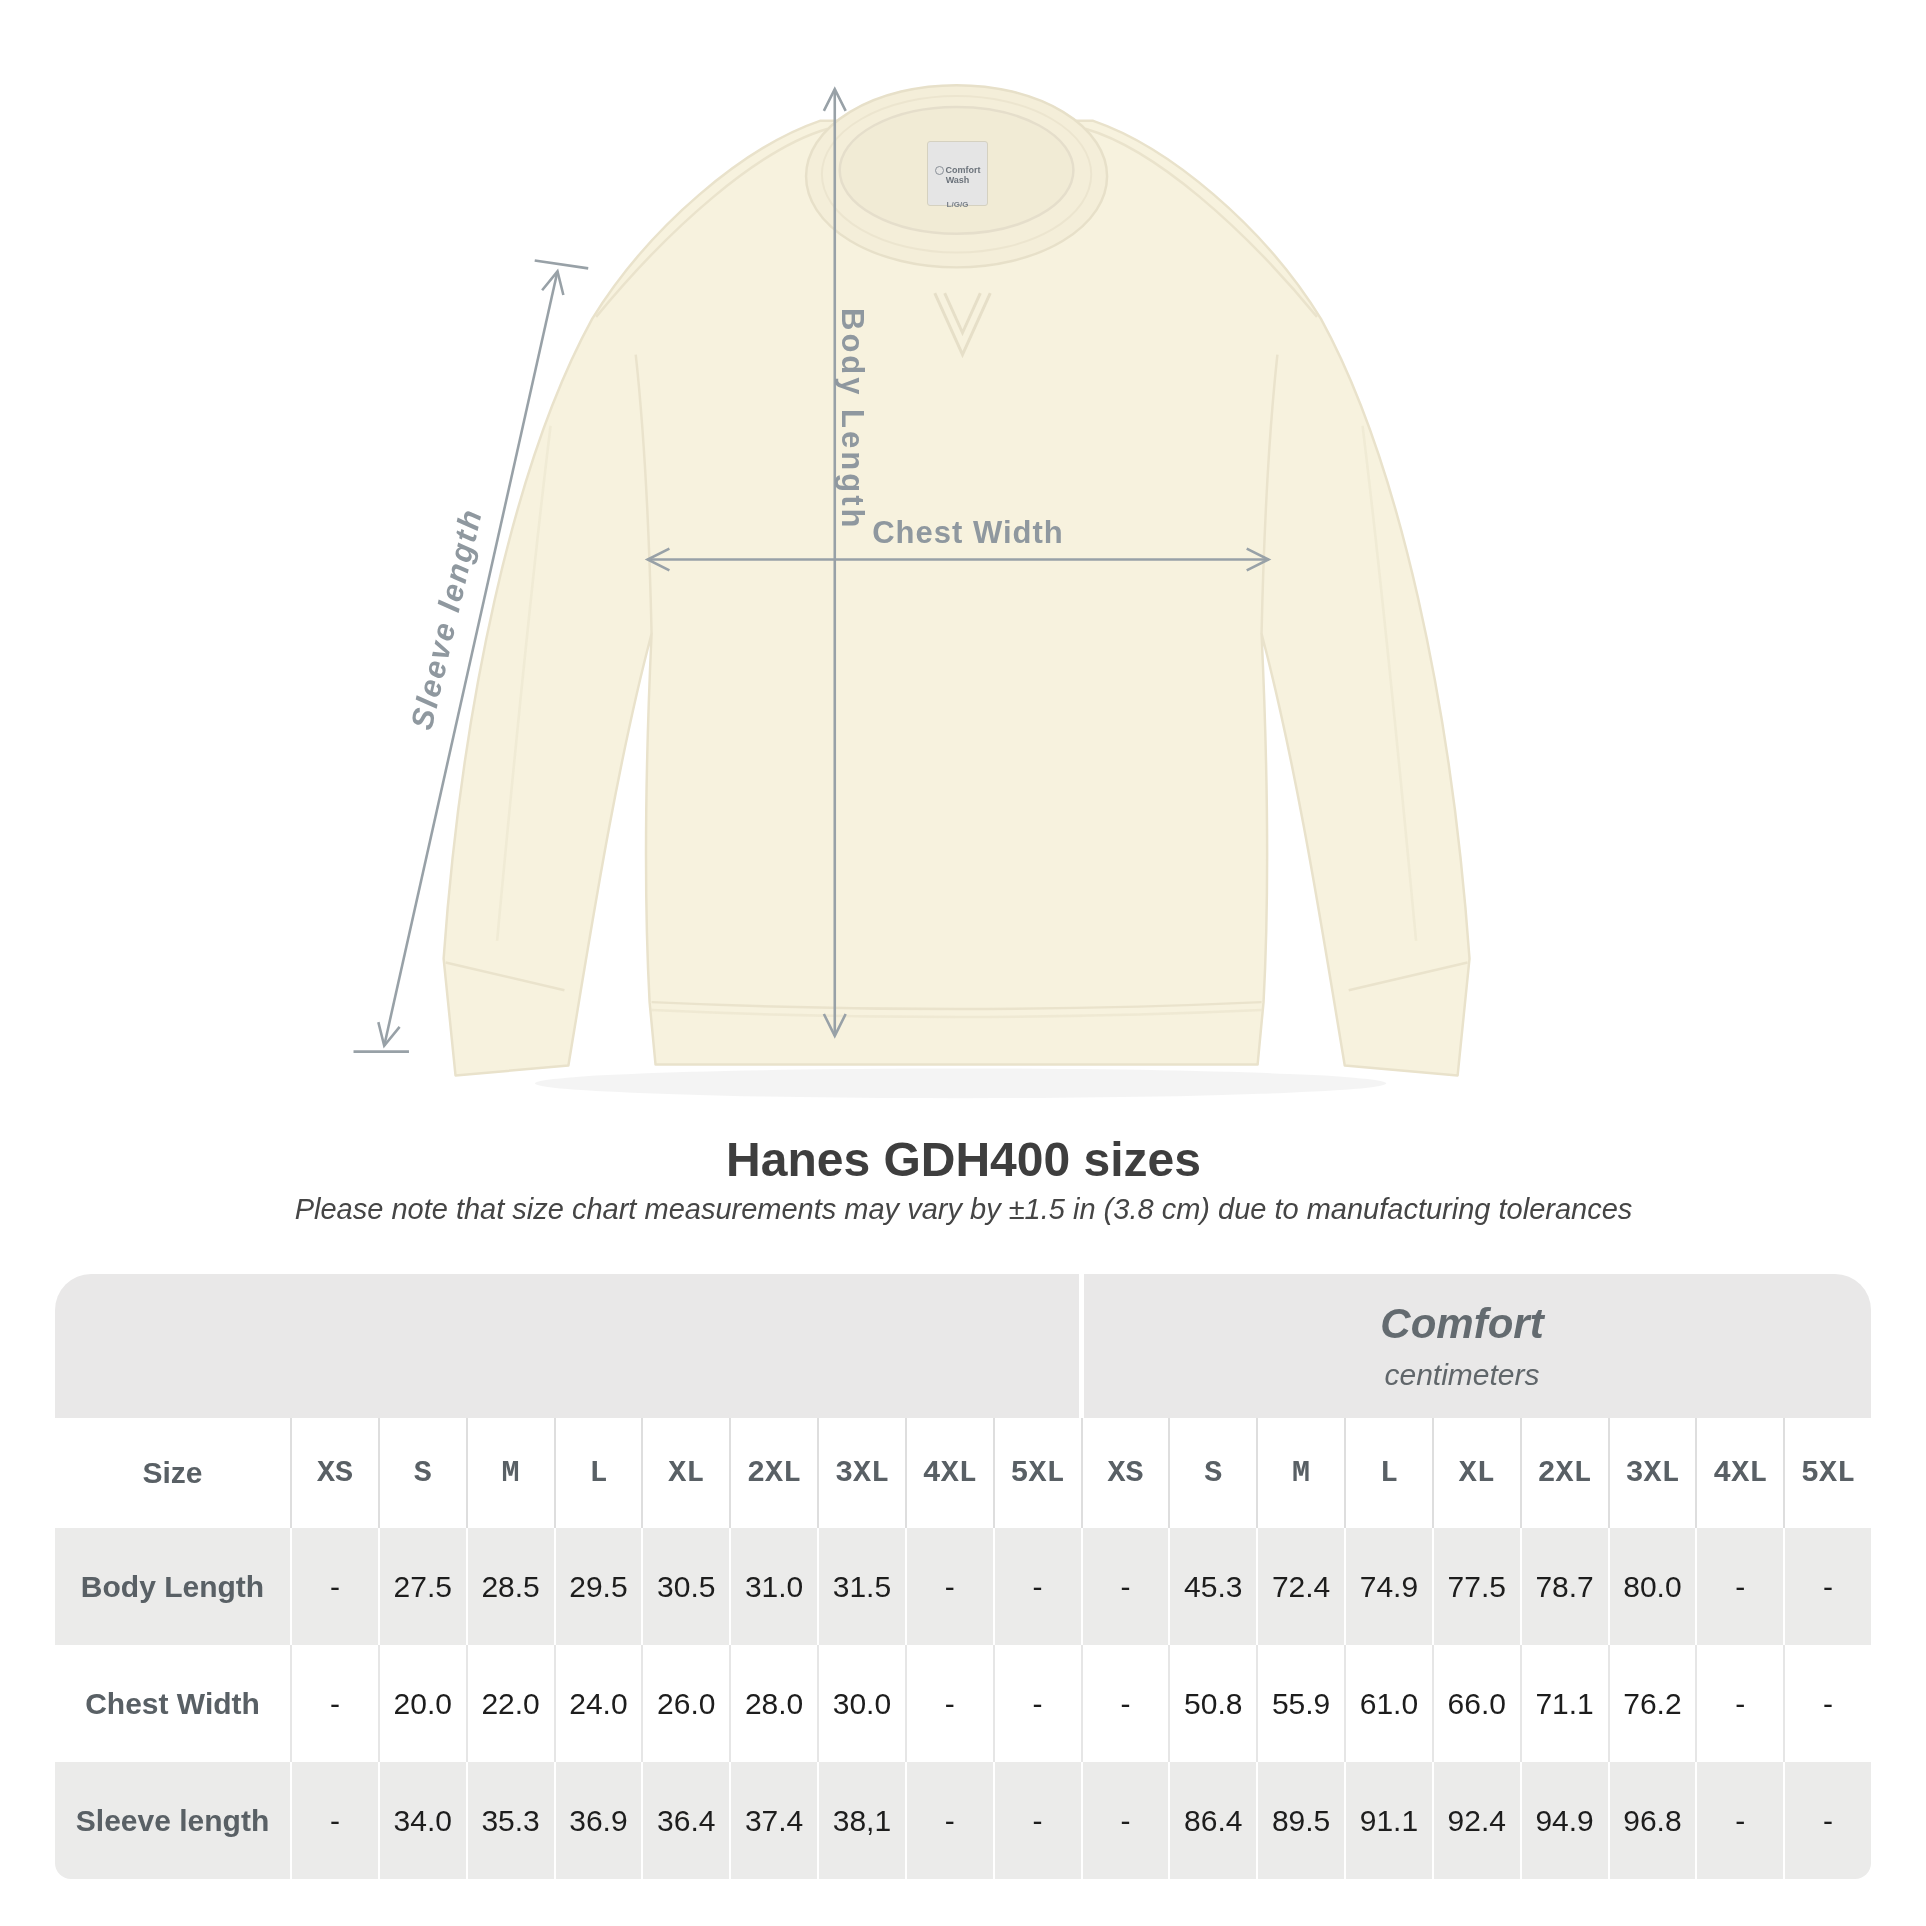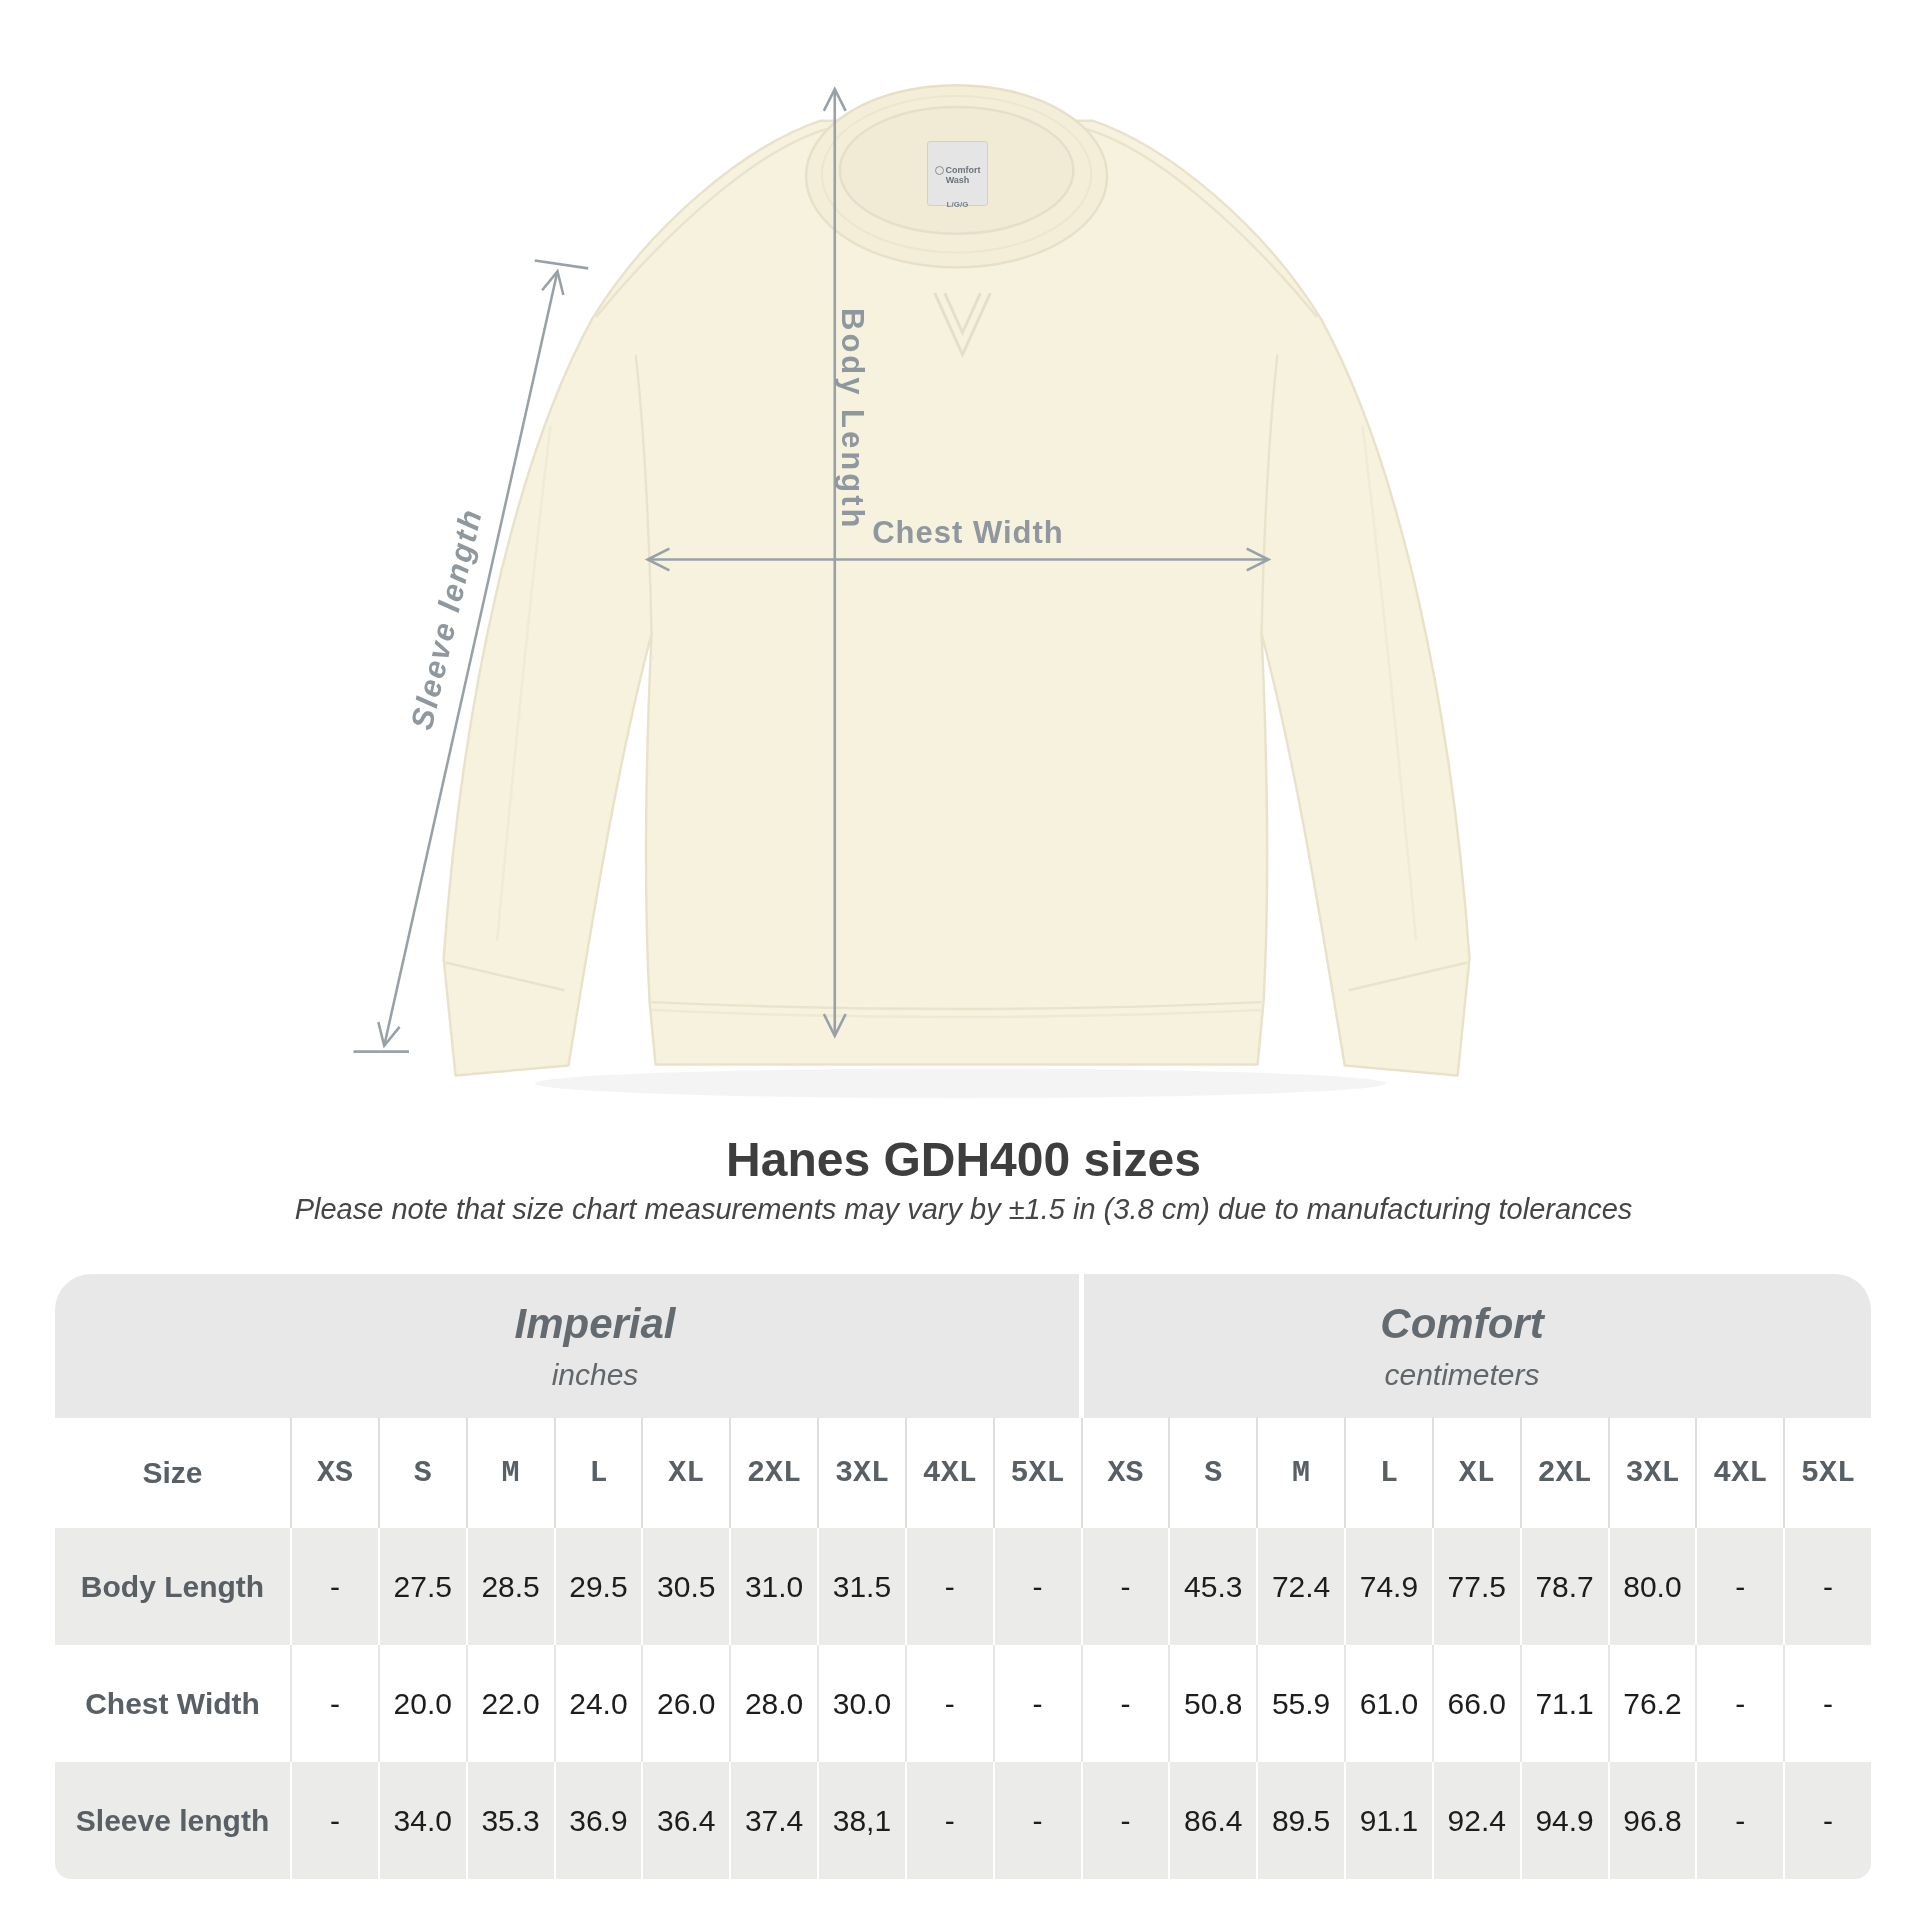--- a/index.html
+++ b/index.html
@@ -141,24 +141,20 @@
     </div>
   </div>
 
   <div id="chart-title">Hanes GDH400 sizes</div>
   <div id="chart-subtitle">Please note that size chart measurements may vary by ±1.5 in (3.8 cm) due to manufacturing tolerances</div>
 
   <div id="size-table">
 
     <div id="band">
       <div class="vsep"></div>
-      <div class="group" id="group-imperial">
-        <div class="g1">Imperial</div>
-        <div class="g2">inches</div>
-      </div>
       <div class="group" id="group-metric">
         <div class="g1">Comfort</div>
         <div class="g2">centimeters</div>
       </div>
     </div>
 
     <div class="trow" id="header-row">
       <div class="cell h">Size</div>
       <div class="cell h">XS</div>
       <div class="cell h">S</div>

